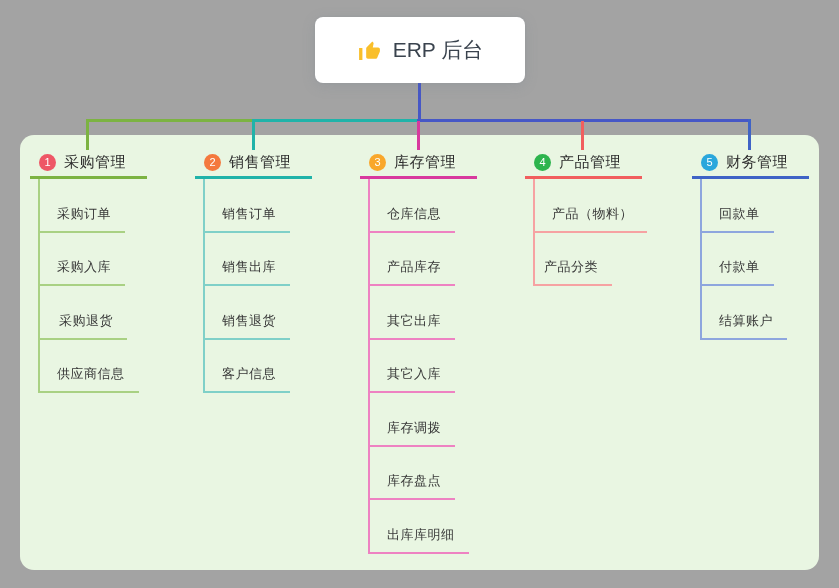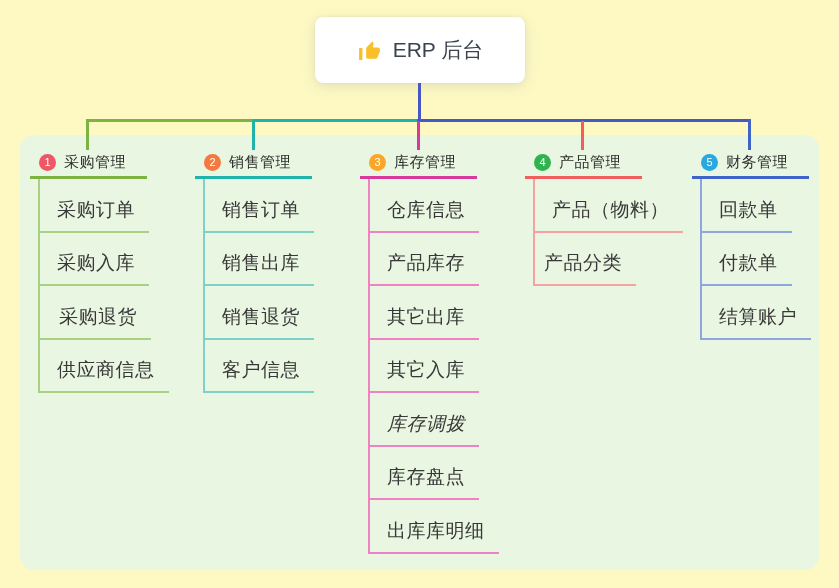--- a/index.html
+++ b/index.html
@@ -1,16 +1,16 @@
 <!DOCTYPE html>
 <html><head>
 <meta charset="utf-8">
 <style>
   html,body { margin:0; padding:0; background:#fff; font-family:"Liberation Sans","DejaVu Sans",sans-serif; }
-  .stage { position:relative; width:839px; height:588px; background:#fef9c3; overflow:hidden; }
+  .stage { position:relative; width:839px; height:588px; background:#a3a3a3; overflow:hidden; }
 
   .panel { position:absolute; left:20px; top:135px; width:799px; height:435px;
            background:#e9f6e2; border-radius:14px; }
 
   .root-node { position:absolute; left:315px; top:17px; width:210px; height:66px;
                background:#fff; border-radius:8px;
                box-shadow:0 3px 14px rgba(110,125,140,.20), 0 0 2px rgba(110,125,140,.15);
                display:flex; align-items:center; justify-content:center; gap:11px;
                font-size:21px; color:#3a434e; }
   .root-node svg { display:block; }
@@ -21,21 +21,21 @@
   .branch { position:absolute; top:148px; width:117px; }
   .branch-head { display:flex; align-items:center; gap:8px; height:28px;
                  border-bottom:3px solid #999; padding-left:9px; cursor:default; }
   .badge { width:17px; height:17px; border-radius:50%; color:#fff; font-size:11px;
            line-height:17px; text-align:center; flex:0 0 17px; }
   .branch-label { font-size:15px; color:#2d2d2d; letter-spacing:.5px; }
 
   .children { margin-left:8px; border-left:2px solid #ccc; }
   .child { height:53.5px; display:flex; align-items:flex-end; }
   .child-label { display:inline-block; border-bottom:2px solid #ccc;
-                 padding:0 14px 8px 17px; font-size:19px; color:#383838;
+                 padding:0 14px 8px 17px; font-size:13px; color:#383838;
                  white-space:nowrap; letter-spacing:.5px; }
 </style>
 </head>
 <body>
 
 <div class="stage">
 
   <div class="panel"></div>
 
   <div class="vline" style="left: 418px; top: 83px; height: 39px; background-color: rgb(70, 87, 198);"></div>
@@ -111,21 +111,21 @@
       <div class="child">
         <span class="child-label" style="border-bottom-color: rgb(238, 130, 194);">产品库存</span>
       </div>
       <div class="child">
         <span class="child-label" style="border-bottom-color: rgb(238, 130, 194);">其它出库</span>
       </div>
       <div class="child">
         <span class="child-label" style="border-bottom-color: rgb(238, 130, 194);">其它入库</span>
       </div>
       <div class="child">
-        <span class="child-label" style="border-bottom-color: rgb(238, 130, 194); font-style: italic;">库存调拨</span>
+        <span class="child-label" style="border-bottom-color: rgb(238, 130, 194);">库存调拨</span>
       </div>
       <div class="child">
         <span class="child-label" style="border-bottom-color: rgb(238, 130, 194);">库存盘点</span>
       </div>
       <div class="child">
         <span class="child-label" style="border-bottom-color: rgb(238, 130, 194);">出库库明细</span>
       </div>
     </div>
   </div>
 

